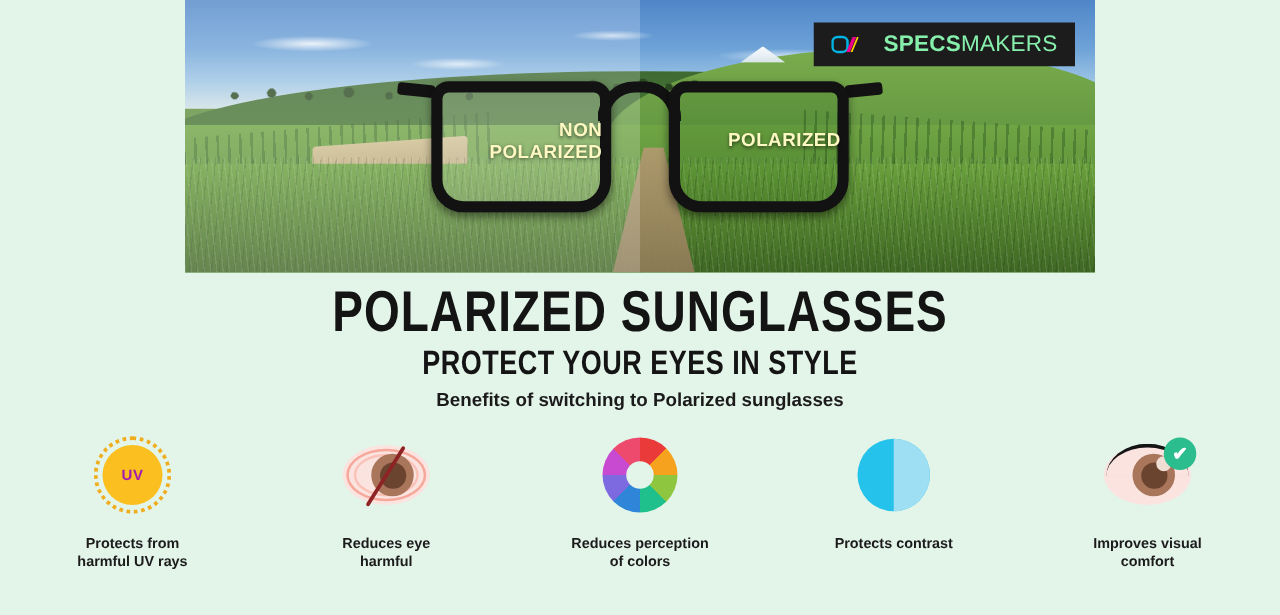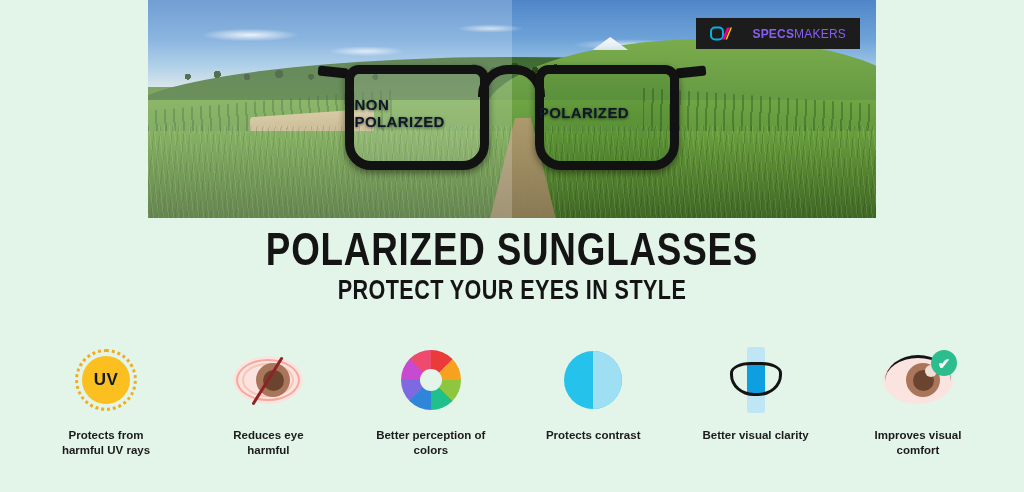--- a/index.html
+++ b/index.html
@@ -118,35 +118,35 @@
     border:9px solid #121212;border-bottom:none;
     border-radius:30px 30px 0 0;box-sizing:border-box;
   }
   .temple{
     position:absolute;top:2%;width:9%;height:10px;background:#121212;
     border-radius:3px;
   }
   .temple.l{left:-8%;transform:rotate(6deg);}
   .temple.r{right:-8%;transform:rotate(-6deg);}
   .lens-label{
-    position:absolute;color:#0f172a;font-weight:bold;font-size:15px;
-    line-height:1.12;text-align:left;letter-spacing:.4px;
+    position:absolute;color:#fef9c3;font-weight:bold;font-size:15px;
+    line-height:1.12;text-align:right;letter-spacing:.4px;
     text-shadow:0 1px 3px rgba(0,0,0,.55);
   }
   .lens-label.l{left:3%;top:30%;width:38%;}
   .lens-label.r{right:2%;top:38%;width:40%;}
 
   
   .logo{
     position:absolute;right:16px;top:18px;
     background:#1c1c1c;padding:7px 14px;display:flex;align-items:center;gap:8px;
   }
   .logo-mark{width:22px;height:17px;position:relative;flex:0 0 auto;}
   .logo-text{
-    color:#8b5cf6;font-size:12px;font-weight:bold;letter-spacing:.2px;
+    color:#86efac;font-size:18px;font-weight:bold;letter-spacing:.2px;
     white-space:nowrap;
     margin-left:12px;
   }
   .logo-text .thin{font-weight:normal;}
 
   
   .title{
     position:absolute;left:0;top:226px;width:1024px;text-align:center;
     font-size:46px;line-height:1;font-weight:bold;color:#141414;
     letter-spacing:1px;
@@ -189,21 +189,21 @@
 
   
   .ic-uv{position:relative;width:62px;height:62px;}
   .ic-uv .ring{
     position:absolute;inset:0;border-radius:50%;
     border:3px dotted #f0ad1e;
   }
   .ic-uv .disc{
     position:absolute;inset:7px;border-radius:50%;background:#fbc01f;
     display:flex;align-items:center;justify-content:center;
-    color:#0f172a;font-weight:bold;font-size:17px;letter-spacing:.4px;
+    color:#a21caf;font-weight:bold;font-size:12px;letter-spacing:.4px;
   }
 
   
   .ic-eye{position:relative;width:70px;height:48px;}
   .ic-eye .sclera{
     position:absolute;left:0;top:0;width:70px;height:48px;
     background:#fbe3df;
     border-radius:50% 50% 50% 50% / 50% 50% 50% 50%;
     clip-path:ellipse(50% 50% at 50% 50%);
   }
@@ -345,20 +345,21 @@
           <path d="M12 14.5 L17 2.5 L20 2.5 L15 14.5 Z" fill="#ec008c"></path>
           <path d="M15.5 14.5 L20.5 2.5 L22 2.5 L17 14.5 Z" fill="#ffd200"></path>
         </svg>
       </span>
       <span class="logo-text"><span>SPECS</span><span class="thin">MAKERS</span></span>
     </div>
   </div>
 
   <div class="title">POLARIZED SUNGLASSES</div>
   <div class="subtitle">PROTECT YOUR EYES IN STYLE</div>
+  <div class="benefits-lead">Benefits of switching to Polarized sunglasses</div>
 
   <div class="benefits">
 
 
     <div class="benefit">
       <div class="benefit-icon">
         <div class="ic-uv">
           <div class="ring"></div>
           <div class="disc">UV</div>
         </div>
@@ -379,42 +380,32 @@
       </div>
       <div class="benefit-label">Reduces eye harmful</div>
     </div>
 
     <div class="benefit">
       <div class="benefit-icon">
         <div class="ic-wheel">
           <div class="hole"></div>
         </div>
       </div>
-      <div class="benefit-label">Better perception of colors</div>
+      <div class="benefit-label">Reduces perception of colors</div>
     </div>
 
     <div class="benefit">
       <div class="benefit-icon">
         <div class="ic-contrast">
           <div class="half"></div>
         </div>
       </div>
       <div class="benefit-label">Protects contrast</div>
     </div>
 
-    <div class="benefit">
-      <div class="benefit-icon">
-        <div class="ic-clarity">
-          <div class="bar"></div>
-          <div class="barin"></div>
-          <div class="frame"></div>
-        </div>
-      </div>
-      <div class="benefit-label">Better visual clarity</div>
-    </div>
 
     <div class="benefit">
       <div class="benefit-icon">
         <div class="ic-eye">
           <div class="sclera"></div>
           <div class="brow"></div>
           <div class="iris"></div>
           <div class="pupil"></div>
           <div class="hl"></div>
           <div class="check">✔</div>

